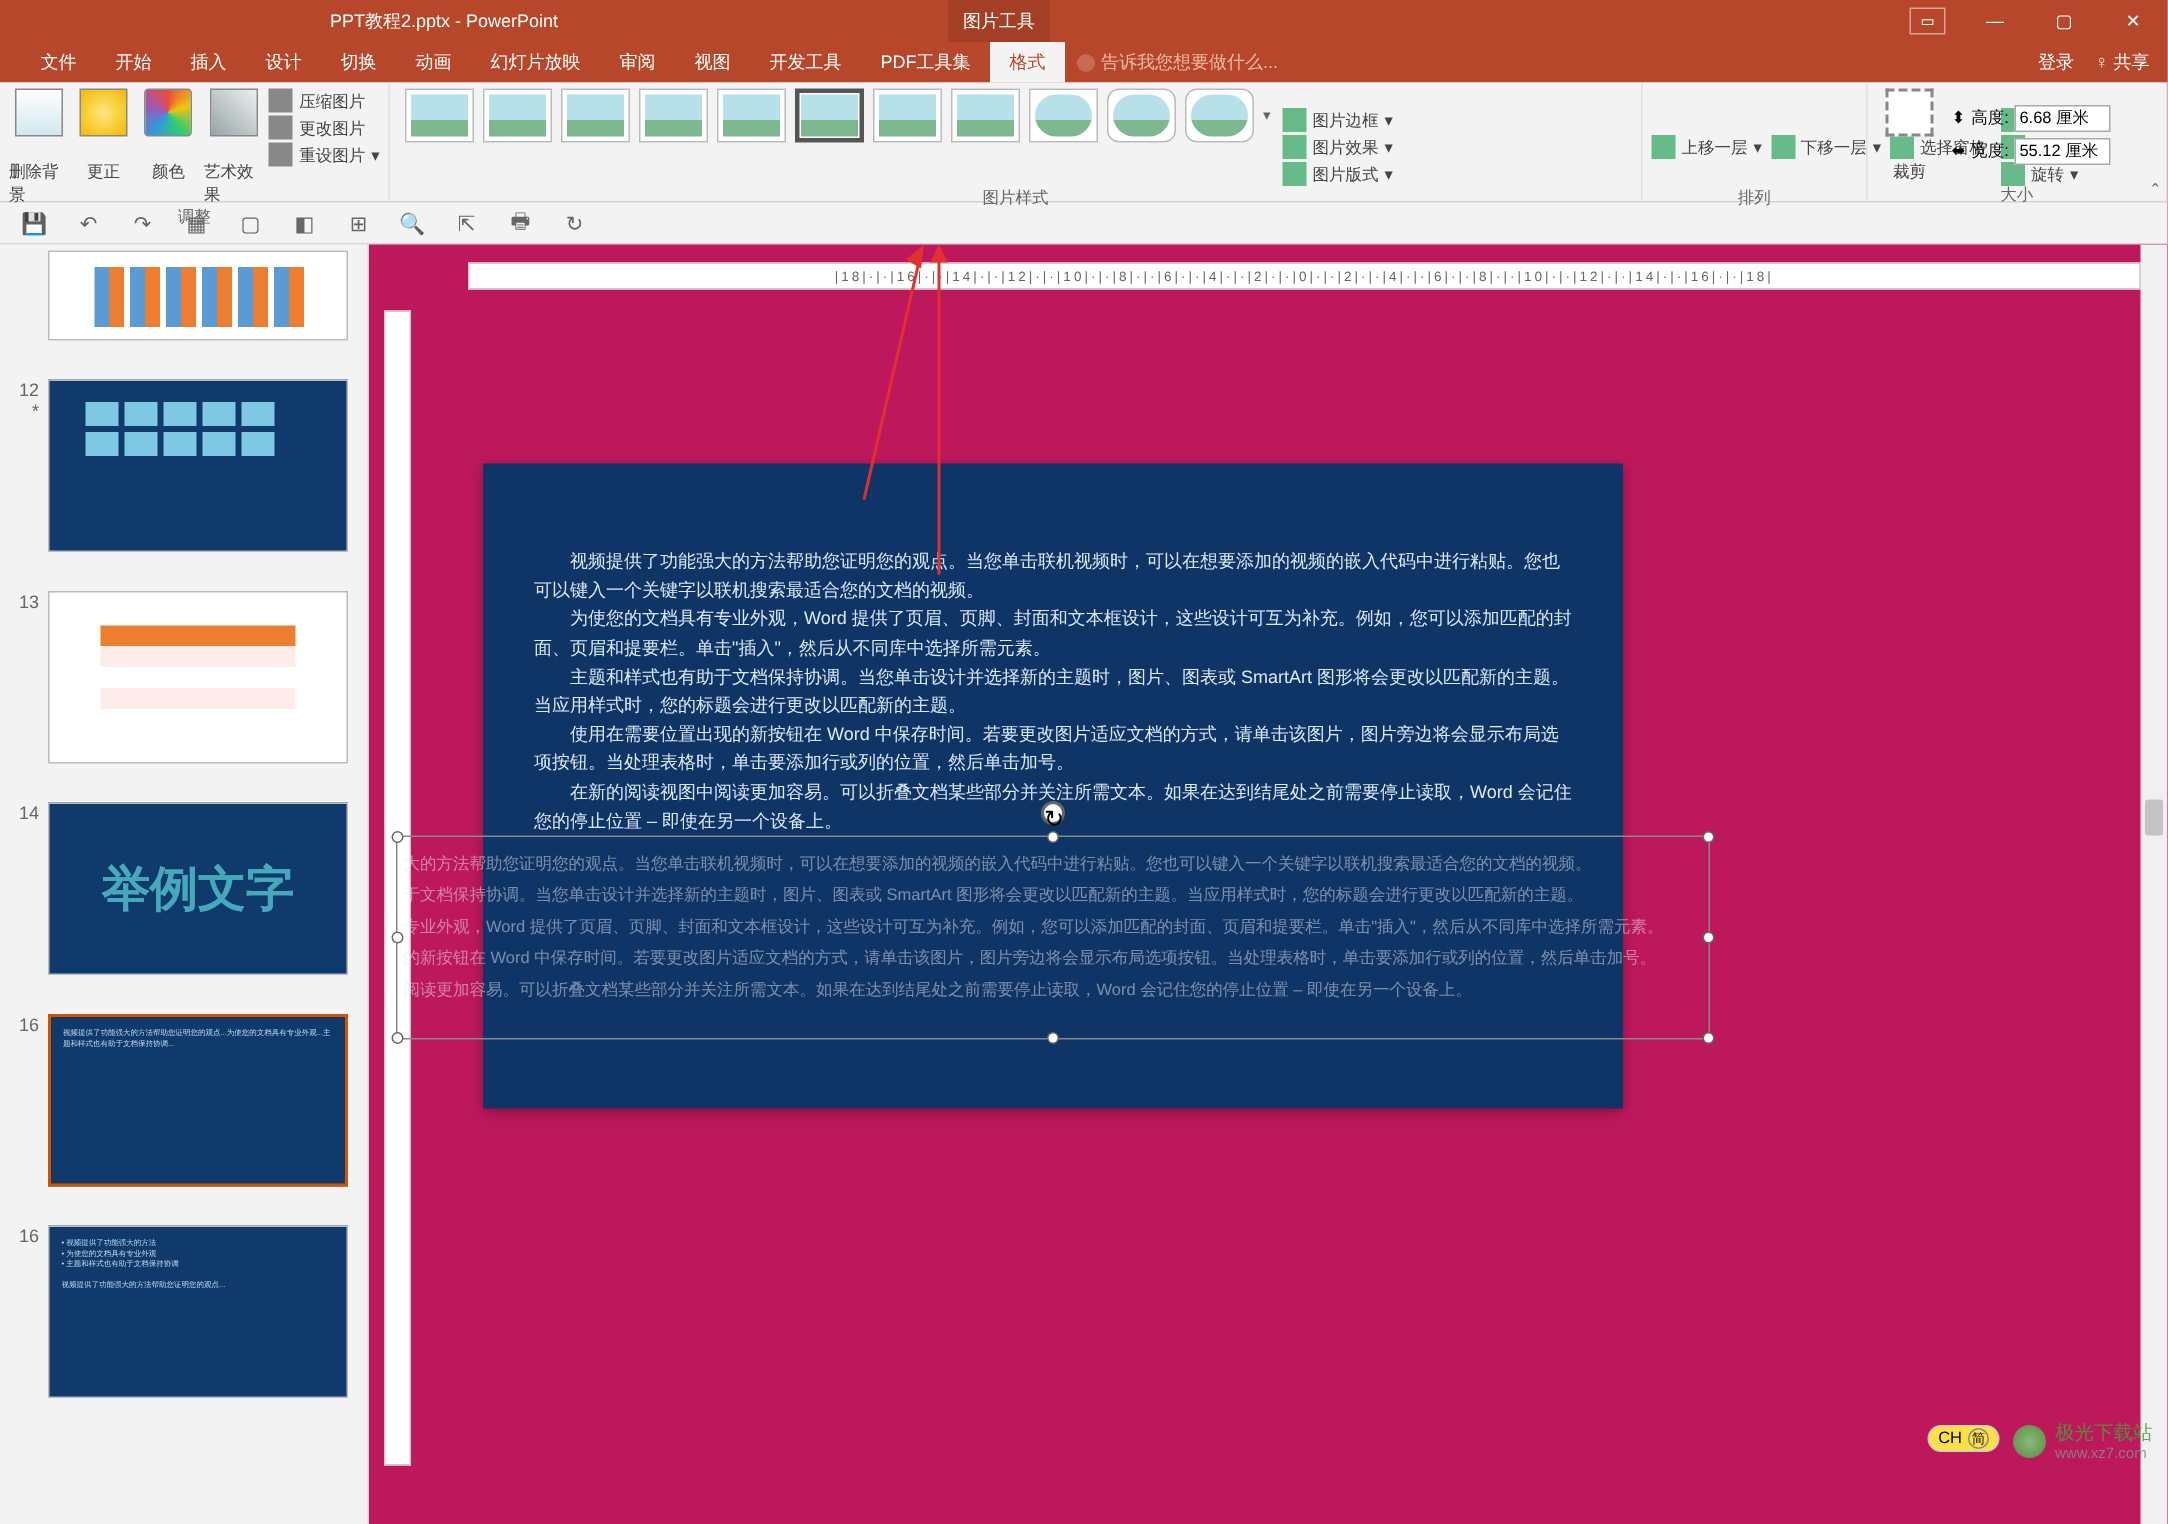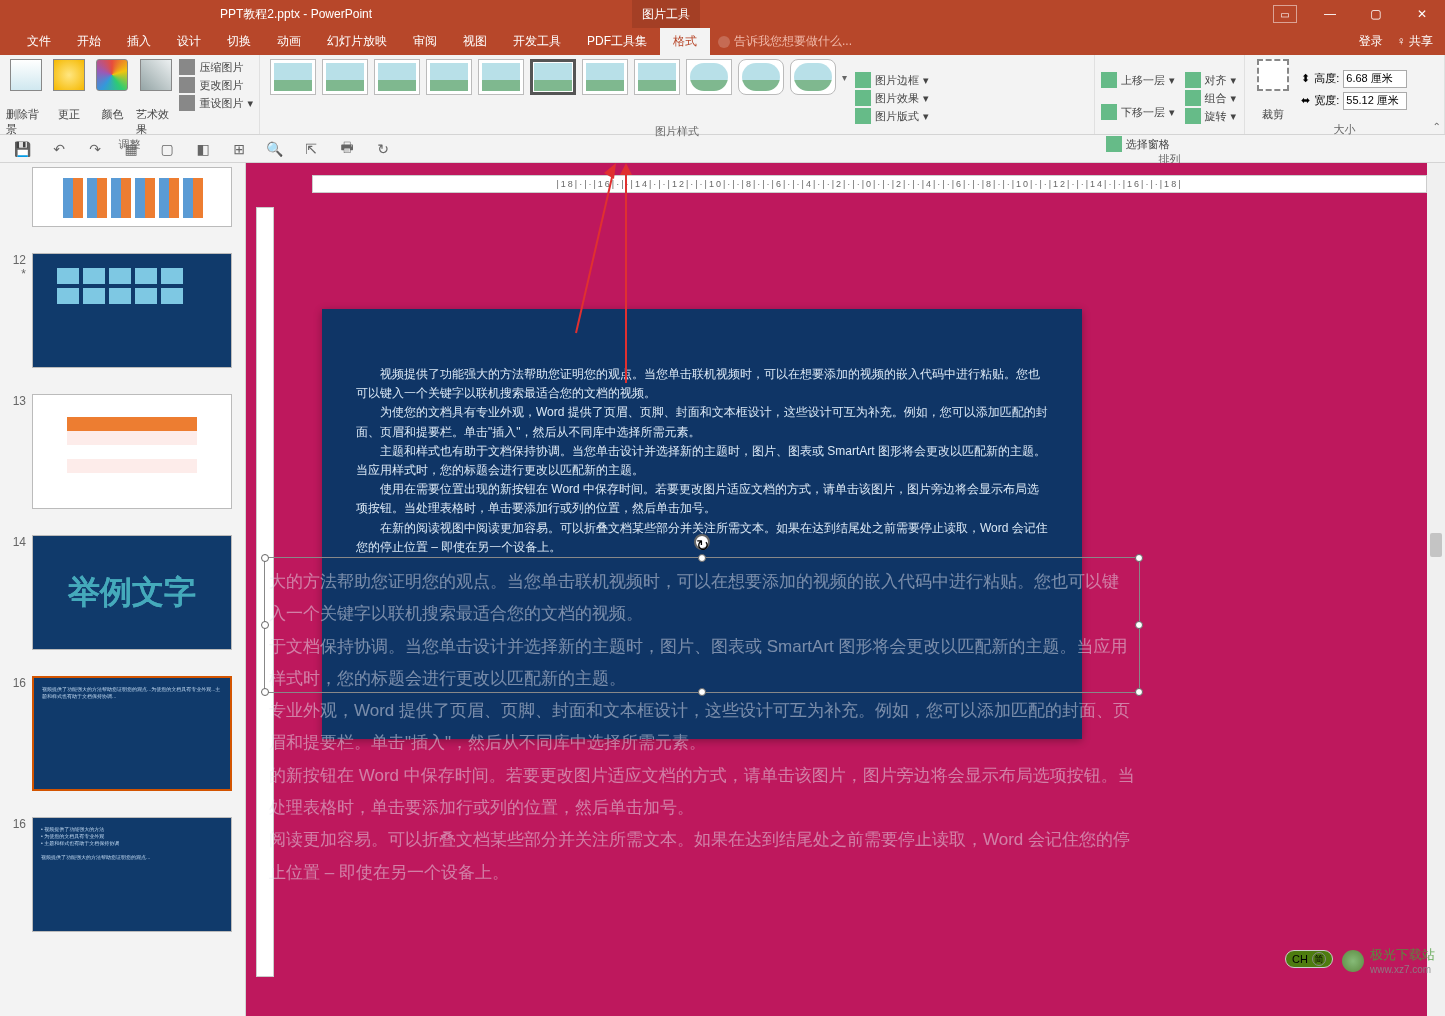--- a/index.html
+++ b/index.html
@@ -87,34 +87,34 @@
 .selected-img .handle { position: absolute; width: 8px; height: 8px; background: #fff; border: 1px solid #666; border-radius: 50%; }
 .selected-img .h-tl { top: -4px; left: -4px; }
 .selected-img .h-tr { top: -4px; right: -4px; }
 .selected-img .h-bl { bottom: -4px; left: -4px; }
 .selected-img .h-br { bottom: -4px; right: -4px; }
 .selected-img .h-t { top: -4px; left: 50%; margin-left: -4px; }
 .selected-img .h-b { bottom: -4px; left: 50%; margin-left: -4px; }
 .selected-img .h-l { left: -4px; top: 50%; margin-top: -4px; }
 .selected-img .h-r { right: -4px; top: 50%; margin-top: -4px; }
 .selected-img .rotate { position: absolute; top: -24px; left: 50%; margin-left: -8px; width: 16px; height: 16px; border: 2px solid #666; border-radius: 50%; background: #fff; }
-.selected-img .ghost-text { color: rgba(230,230,240,0.5); font-size: 17px; line-height: 1.9; padding: 8px 4px; overflow: hidden; }
+.selected-img .ghost-text { color: rgba(230,230,240,0.5); font-size: 11px; line-height: 1.9; padding: 8px 4px; overflow: hidden; }
 
 
 .arrow { position: absolute; pointer-events: none; }
 .arrow svg { overflow: visible; }
 
 .scroll-v { position: absolute; right: 0; top: 0; width: 18px; bottom: 0; background: #f0f0f0; }
 .scroll-v::before { content:""; position:absolute; left:3px; top:370px; width:12px; height:24px; background:#c4c4c4; border-radius:2px; }
 
 
 .watermark { position: absolute; right: 10px; bottom: 41px; display: flex; align-items: center; gap: 6px; font-size: 13px; color: #4a9c3a; opacity: 0.85; }
 .watermark .logo { width: 22px; height: 22px; background: radial-gradient(circle, #7dd87d, #4a9c3a); border-radius: 50%; }
 
-.ime { position: absolute; right: 112px; bottom: 48px; background: #4d7c0f; border: 1px solid #ccc; border-radius: 10px; padding: 1px 6px; font-size: 11px; display: flex; gap: 4px; align-items: center; }
+.ime { position: absolute; right: 112px; bottom: 48px; background: #fde047; border: 1px solid #ccc; border-radius: 10px; padding: 1px 6px; font-size: 11px; display: flex; gap: 4px; align-items: center; }
 </style>
 </head>
 <body>
 
 <div class="titlebar">
   <span class="filename">PPT教程2.pptx - PowerPoint</span>
   <span class="tool-context">图片工具</span>
   <div class="win-controls">
     <span>▭</span>
     <span>—</span>
@@ -224,21 +224,21 @@
         <div><span class="sico"></span><span>图片效果</span> ▾</div>
         <div><span class="sico"></span><span>图片版式</span> ▾</div>
       </div>
     </div>
     <div class="ribbon-group-label">图片样式</div>
   </div>
 
   <div class="ribbon-group" style="width:150px">
     <div class="ribbon-items" style="flex-direction:column;gap:0">
       <div class="effect-col" style="flex-direction:row;gap:10px">
-        <div style="flex-direction:column;gap:16px;display:flex">
+        <div style="flex-direction:row;gap:6px;display:flex">
           <div><span class="sico"></span><span>上移一层</span> ▾</div>
           <div><span class="sico"></span><span>下移一层</span> ▾</div>
           <div>
               <span class="sico"></span>
               <span>选择窗格</span>
             </div>
         </div>
         <div style="flex-direction:column;gap:2px;display:flex">
           <div><span class="sico"></span><span>对齐</span> ▾</div>
           <div><span class="sico"></span><span>组合</span> ▾</div>

